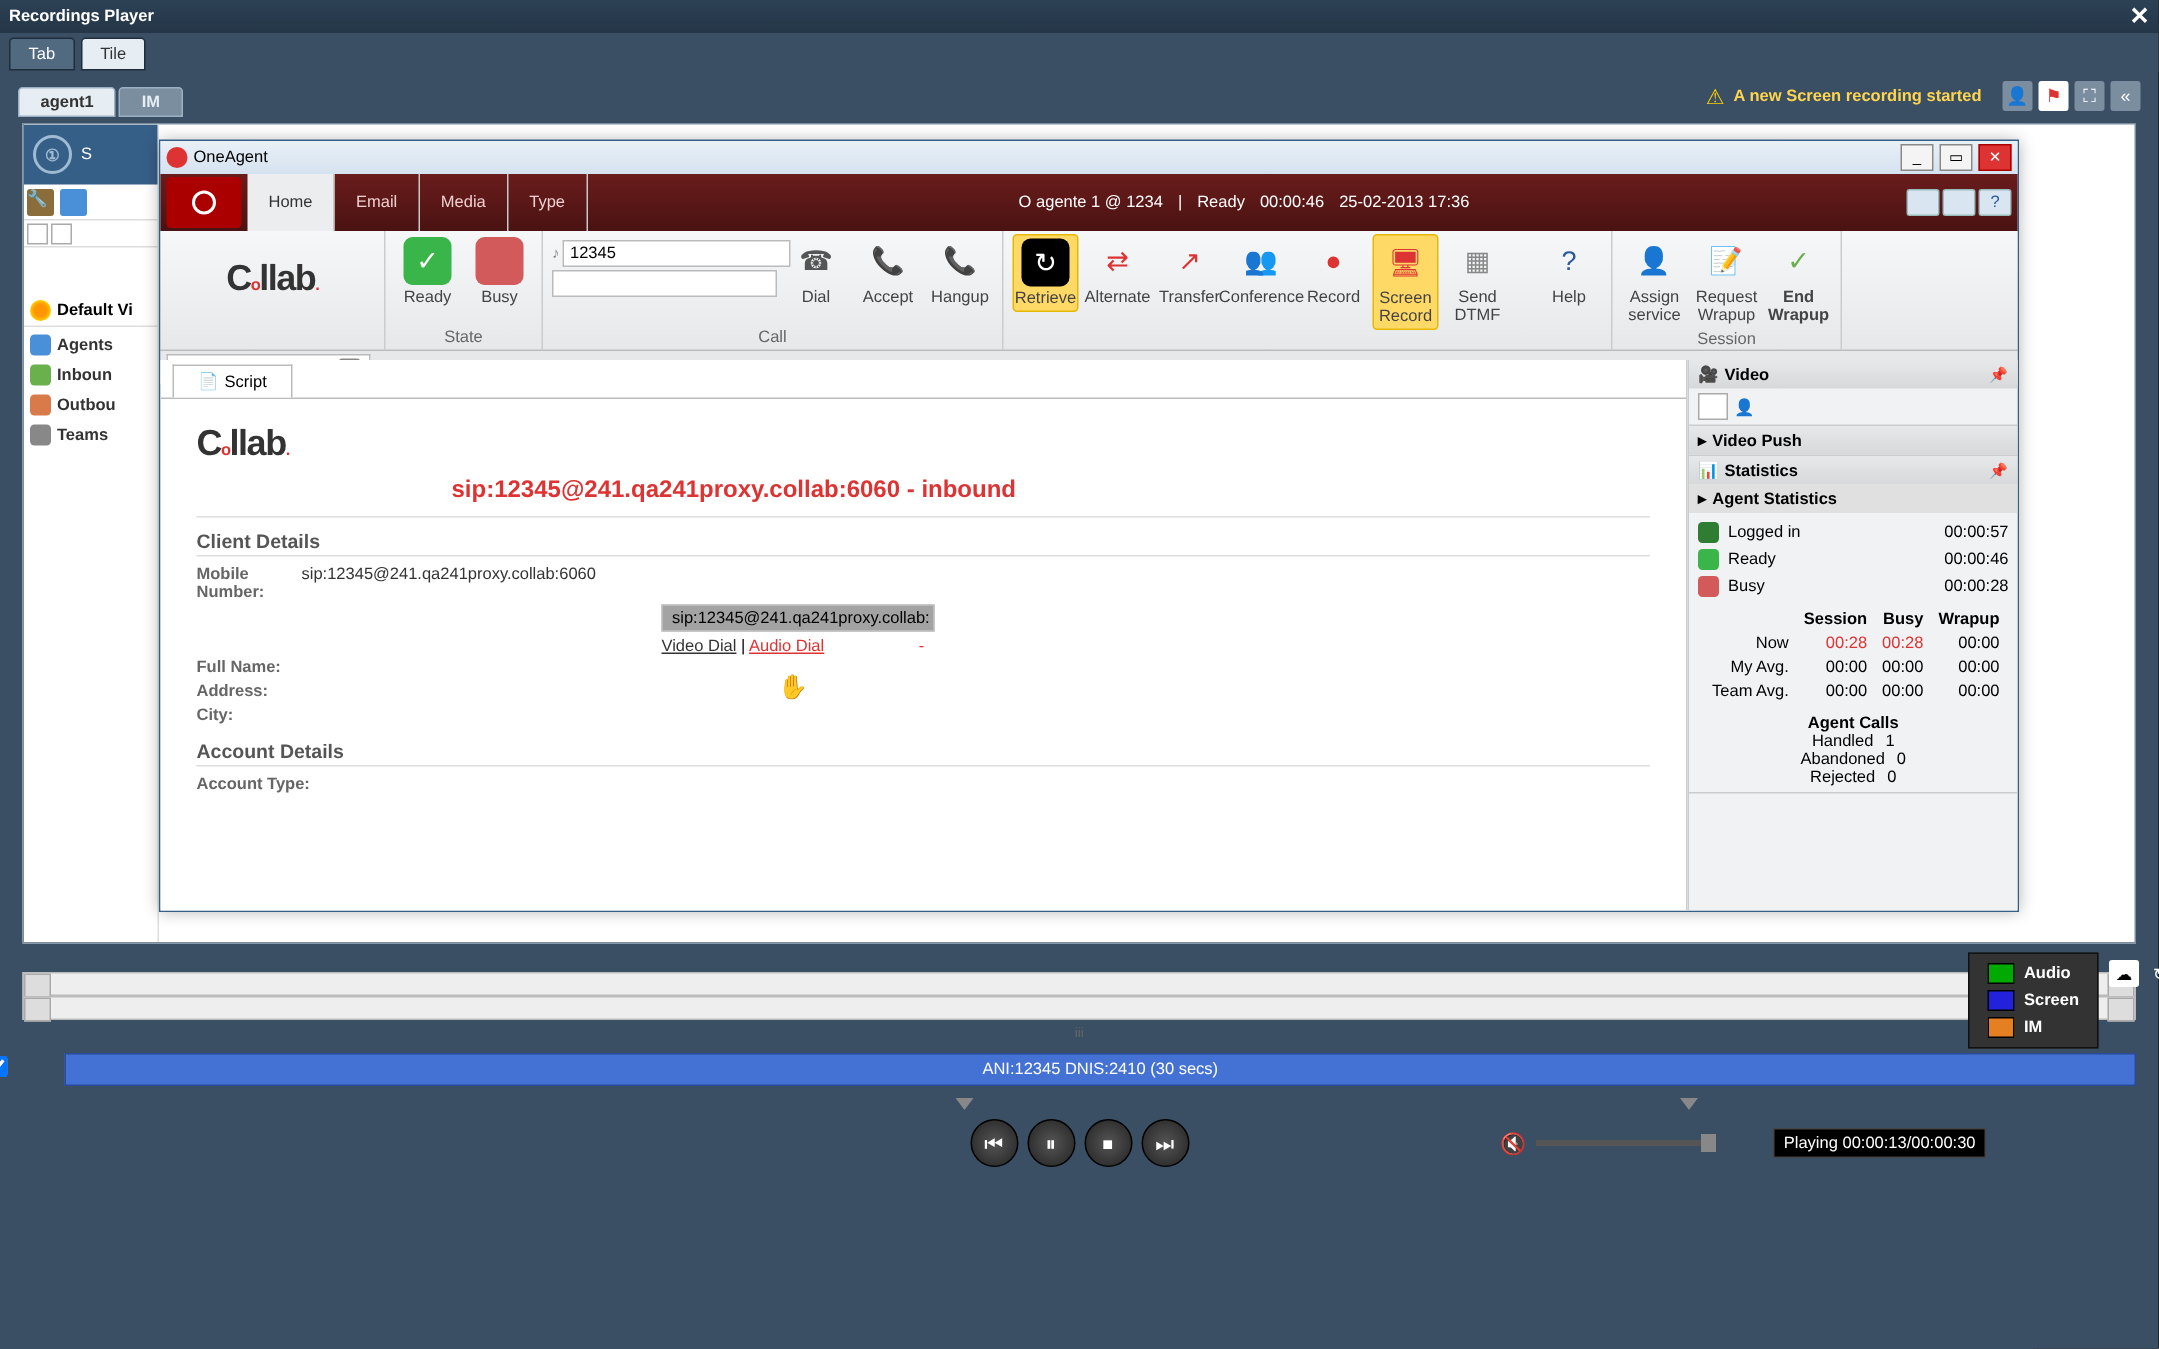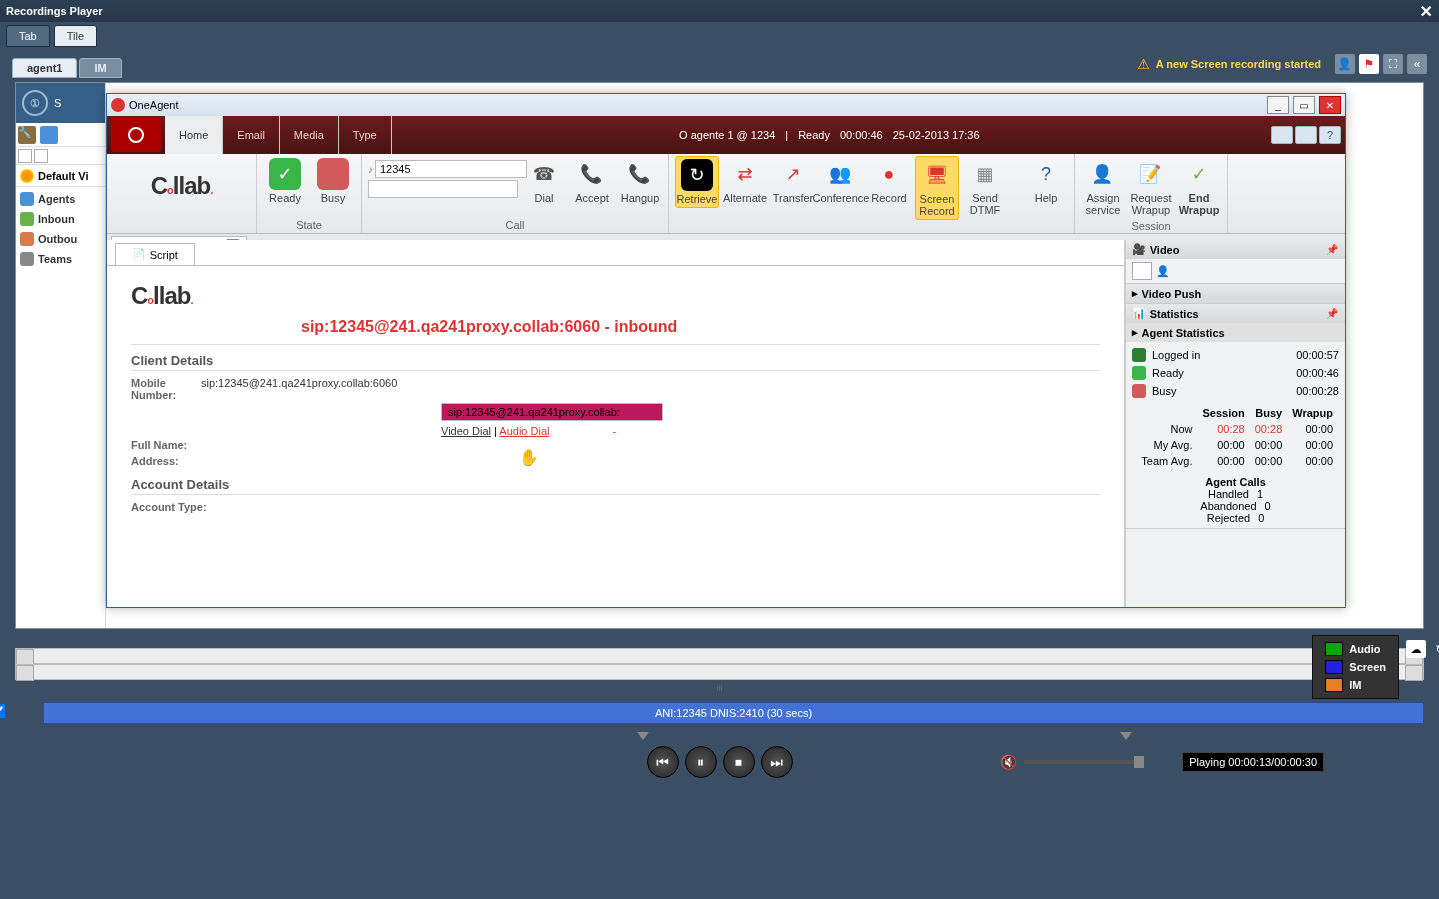--- a/index.html
+++ b/index.html
@@ -22,21 +22,21 @@
 .mtab.inactive{background:#7a8ea0;color:#e6edf3;}
 .workspace{position:absolute;left:15px;top:82px;right:15px;bottom:270px;background:#fff;border:1px solid #7a8ea0;}
 .ws-inner{position:absolute;inset:0;overflow:hidden;}
 .leftcol{position:absolute;left:0;top:0;width:90px;bottom:0;background:#fff;border-right:1px solid #ddd;}
 .leftcol .top{height:40px;background:#365f88;display:flex;align-items:center;color:#fff;font-size:16px;padding-left:6px;gap:6px;}
 .logo-circ{width:26px;height:26px;border:2px solid #9fbad3;border-radius:50%;display:flex;align-items:center;justify-content:center;color:#9fbad3;font-weight:bold;}
 .tool-row{height:24px;display:flex;align-items:center;gap:4px;padding:2px;border-bottom:1px solid #ddd;}
 .tool-row .sq{width:18px;height:18px;background:#4a90d9;border-radius:2px;}
 .viewbar{height:18px;display:flex;gap:2px;padding:2px;border-bottom:1px solid #ddd;}
 .viewbar .v{width:14px;height:14px;border:1px solid #aaa;}
-.dv{height:22px;display:flex;align-items:center;gap:4px;padding:0 4px;font-weight:bold;border-bottom:1px solid #ddd;}
+.dv{height:22px;display:flex;align-items:center;gap:4px;padding:0 4px;font-weight:bold;border-bottom:1px solid #ddd;margin-top:31px;}
 .ff{width:14px;height:14px;background:radial-gradient(circle,#ff9500 40%,#ffcc00 70%);border-radius:50%;}
 .tree{padding:2px 0;}
 .tree-item{height:20px;display:flex;align-items:center;gap:4px;padding:0 4px;font-weight:bold;color:#333;cursor:pointer;}
 .tree-item .ti{width:14px;height:14px;display:inline-block;}
 .ti-agents{background:#4a90d9;border-radius:3px;}
 .ti-inbound{background:#6ab04c;border-radius:3px;}
 .ti-outbound{background:#d97a4a;border-radius:3px;}
 .ti-teams{background:#888;border-radius:3px;}
 
 .oa-win{position:absolute;left:90px;top:10px;width:1240px;height:515px;background:#ecedee;border:1px solid #365f88;box-shadow:0 0 10px rgba(0,0,0,.3);}
@@ -79,21 +79,21 @@
 .subtab .st{background:#fff;border:1px solid #bbb;border-bottom:none;padding:4px 16px;display:flex;align-items:center;gap:4px;}
 .script-body{padding:16px 24px;}
 .collab-logo{font-size:24px;font-weight:bold;color:#333;letter-spacing:-1px;}
 .collab-logo .o{color:#d33;}
 .sip{color:#d33;font-size:16px;font-weight:bold;margin:8px 0;text-align:left;padding-left:170px;}
 .hr{border:none;border-top:1px solid #ddd;margin:6px 0;}
 .sect{font-size:13px;font-weight:bold;color:#555;margin:8px 0 4px;border-bottom:1px solid #ddd;padding-bottom:2px;}
 .frow{display:flex;gap:10px;padding:2px 0;align-items:flex-start;}
 .frow .fl{width:60px;color:#666;font-weight:bold;}
 .frow .fv{color:#333;}
-.sipbox{border:1px solid #bbb;background:#be185d;padding:2px 6px;width:222px;display:inline-block;}
+.sipbox{border:1px solid #bbb;background:#a3a3a3;padding:2px 6px;width:182px;display:inline-block;}
 .links{padding-left:310px;margin-top:4px;}
 .links a{text-decoration:underline;cursor:pointer;}
 .links .vd{color:#333;}
 .links .ad{color:#d33;}
 .cursor{position:absolute;left:412px;top:208px;font-size:16px;pointer-events:none;}
 .sidebar{width:220px;background:#f0f2f4;border-left:1px solid #ccc;display:flex;flex-direction:column;overflow:hidden;}
 .sb-sec{border-bottom:1px solid #ccc;}
 .sb-hdr{background:linear-gradient(#e6e8ea,#d6d8da);padding:3px 6px;display:flex;align-items:center;gap:4px;font-weight:bold;cursor:pointer;}
 .sb-hdr .ex{margin-left:auto;color:#d33;font-size:10px;}
 .sb-body{padding:4px 6px;}
@@ -366,20 +366,23 @@
                 <span> | </span>
                 <a class="ad">Audio Dial</a>
                 <span style="margin-left:60px;color:#d33;">-</span>
               </div>
               <div class="cursor">✋</div>
               <div class="frow">
                   <div class="fl">Full Name:</div>
                 </div>
               <div class="frow">
                   <div class="fl">Address:</div>
+                </div>
+              <div class="frow">
+                  <div class="fl">City:</div>
                 </div>
               <div class="sect">Account Details</div>
               <div class="frow">
                   <div class="fl" style="width:90px;">Account Type:</div>
                 </div>
             </div>
           </div>
           <div class="sidebar">
             <div class="sb-sec">
               <div class="sb-hdr">

